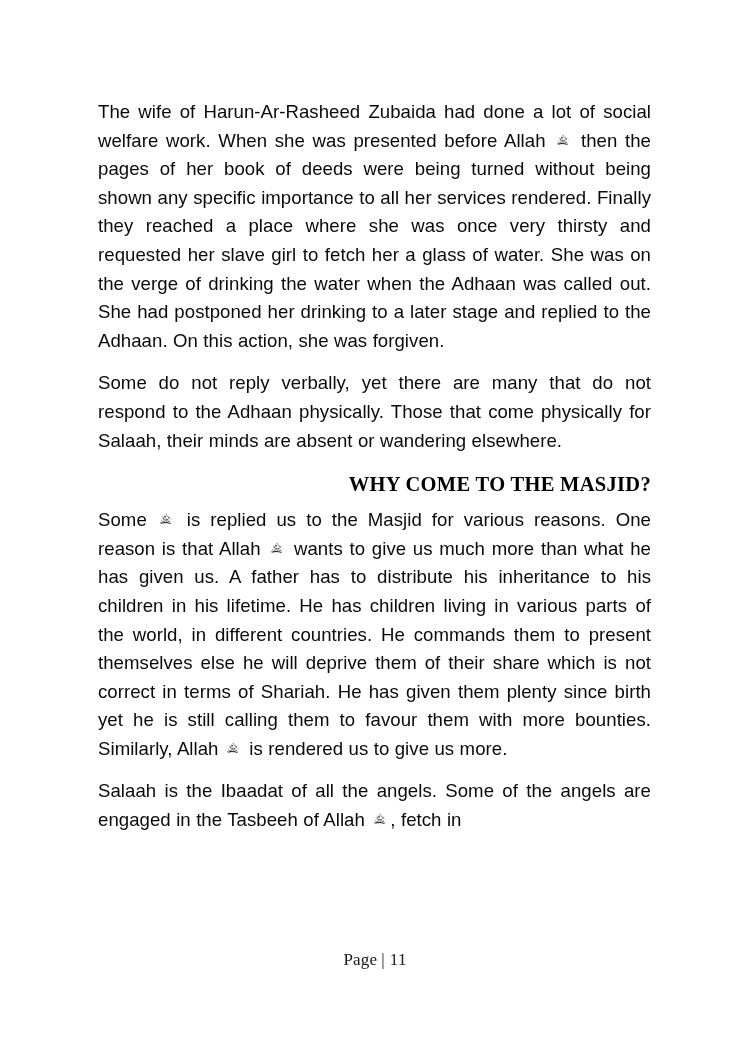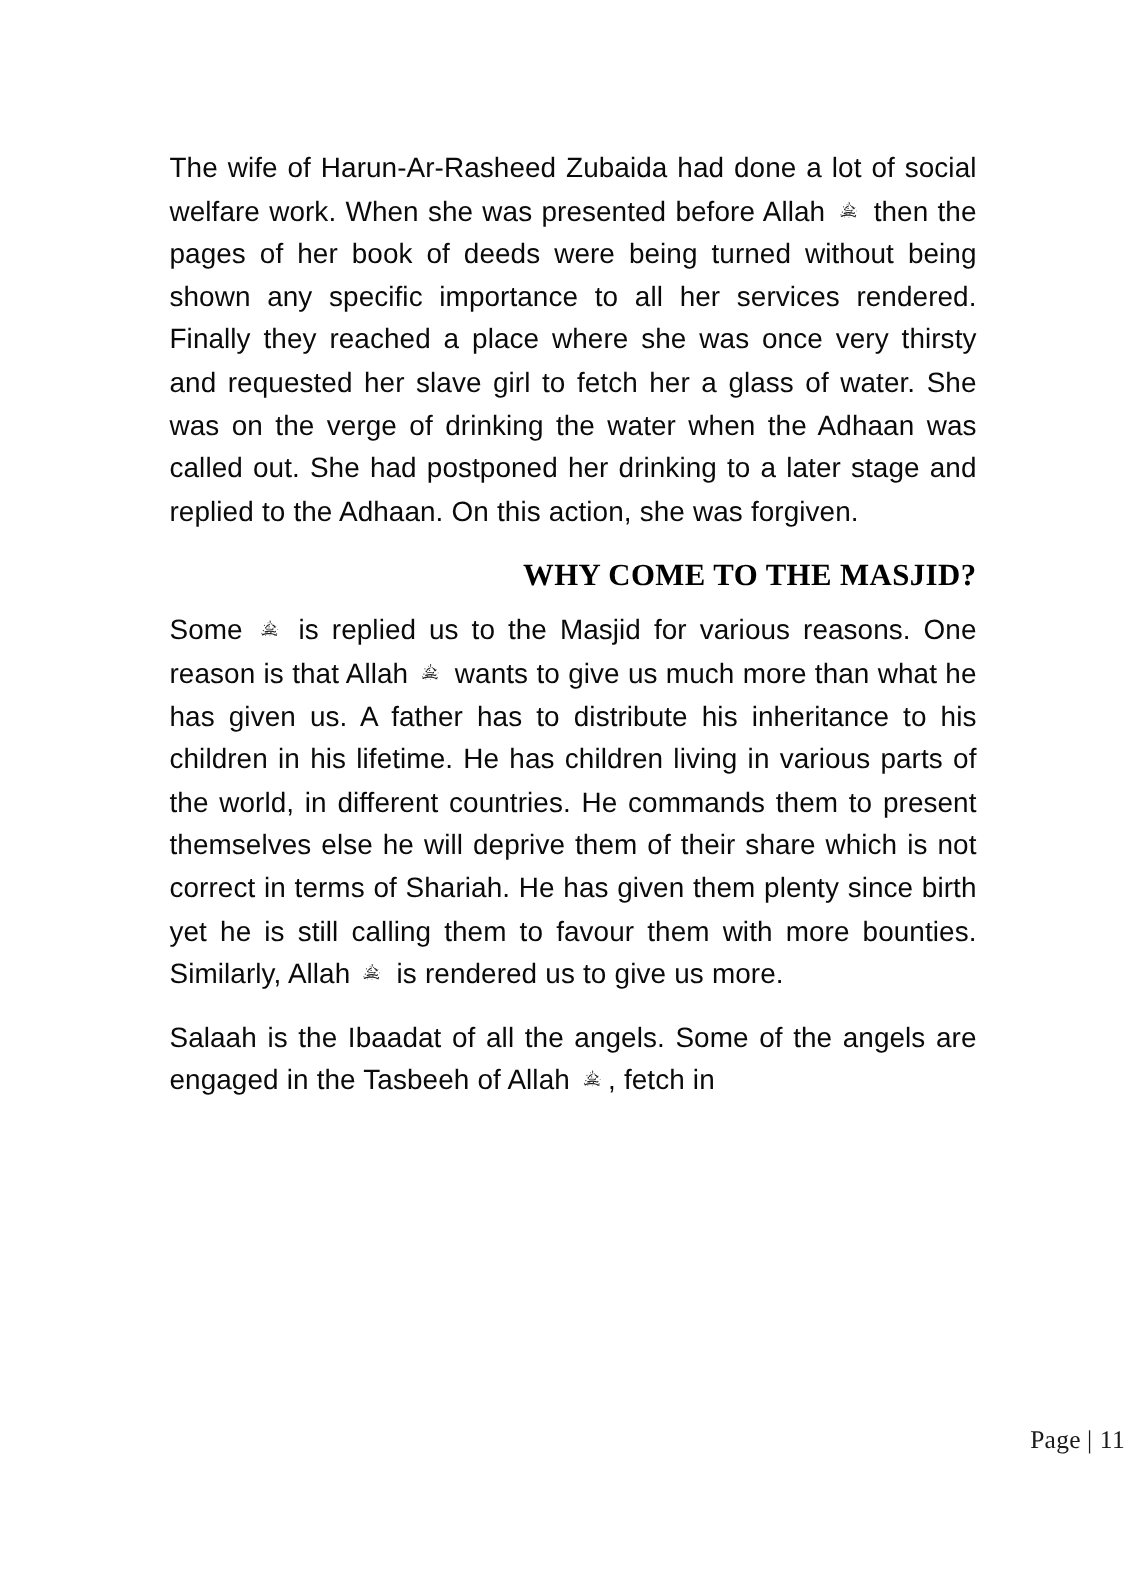--- a/index.html
+++ b/index.html
@@ -27,21 +27,21 @@
   }
 
   #content {
     position: absolute;
     left: 98px;
     top: 98px;
     width: 553px;
   }
 
   p.para {
-    margin: 0 0 14px 15px;
+    margin: 0 0 14px 0;
     font-size: 18.6px;
     line-height: 28.6px;
     text-align: justify;
     text-justify: inter-word;
     color: #0a0a0a;
     letter-spacing: 0.05px;
     word-spacing: 0.2px;
   }
   p.para:last-of-type {
     margin-bottom: 0;
@@ -72,21 +72,21 @@
     display: block;
     width: 17px;
     height: 17px;
   }
 
   #footer {
     position: absolute;
     left: 0;
     top: 950px;
     width: 750px;
-    text-align: right;
+    text-align: center;
     font-family: "Liberation Serif", serif;
     font-size: 17px;
     color: #1a1a1a;
     letter-spacing: 0.2px;
   }
   #footer .sep {
     margin: 0 5px 0 4px;
     color: #1a1a1a;
   }
 </style>
@@ -119,20 +119,21 @@
               <circle cx="9.1" cy="4.9" r=".35"></circle>
               <circle cx="6.7" cy="4.2" r=".32"></circle>
               <circle cx="11.2" cy="12.5" r=".3"></circle>
               <circle cx="13.1" cy="8.6" r=".3"></circle>
               <circle cx="4.9" cy="12.7" r=".3"></circle>
               <circle cx="8.0" cy="12.9" r=".28"></circle>
               <circle cx="12.0" cy="6.4" r=".28"></circle>
             </g>
           </svg></span><span> then the pages of her book of deeds were being turned without being shown any specific importance to all her services rendered. Finally they reached a place where she was once very thirsty and requested her slave girl to fetch her a glass of water. She was on the verge of drinking the water when the Adhaan was called out. She had postponed her drinking to a later stage and replied to the Adhaan. On this action, she was forgiven.</span></p>
 
+    <p class="para">Some do not reply verbally, yet there are many that do not respond to the Adhaan physically. Those that come physically for Salaah, their minds are absent or wandering elsewhere.</p>
 
     <h2 class="section-heading">WHY COME TO THE MASJID?</h2>
 
     <p class="para"><span>Some </span><span class="honorific"><svg viewBox="0 0 17 17" xmlns="http://www.w3.org/2000/svg" aria-hidden="true">
             <g fill="#1c1c1c">
               <path d="M3.2 12.6c1.2-.5 2.6-.7 4.1-.7 1.8 0 3.4.3 4.7.9.4.2.7.1.7-.2 0-.2-.2-.4-.6-.6-1.4-.6-3.1-1-5-1-1.5 0-2.9.2-4.1.6-.4.1-.6.4-.5.6.1.3.4.5.7.4z"></path>
               <path d="M5.1 10.6c.9-.3 1.8-.5 2.8-.5 1.2 0 2.3.2 3.2.6.3.1.6 0 .6-.2s-.2-.4-.5-.5c-1-.4-2.2-.6-3.4-.6-1.1 0-2.2.2-3.1.5-.3.1-.4.3-.3.5s.4.3.7.2z"></path>
               <path d="M7.6 8.7c.7 0 1.4.1 2 .3.2.1.4 0 .4-.2 0-.1-.1-.3-.3-.3-.7-.2-1.4-.3-2.2-.3-.6 0-1.2.1-1.8.2-.2 0-.3.2-.3.3 0 .2.2.2.4.2.6-.1 1.2-.2 1.8-.2z"></path>
               <path d="M6.2 6.8c.3-.5.8-.9 1.5-1.1.3-.1.4-.3.3-.5-.1-.2-.3-.2-.6-.1-.8.2-1.5.7-1.9 1.4-.1.2-.1.4.1.5.2.1.5 0 .6-.2z"></path>
               <path d="M9.8 6.1c.6.3 1.1.7 1.4 1.2.1.2.4.2.5.1.2-.1.2-.3.1-.5-.4-.7-1-1.2-1.8-1.5-.2-.1-.5 0-.5.2-.1.2 0 .4.3.5z"></path>

